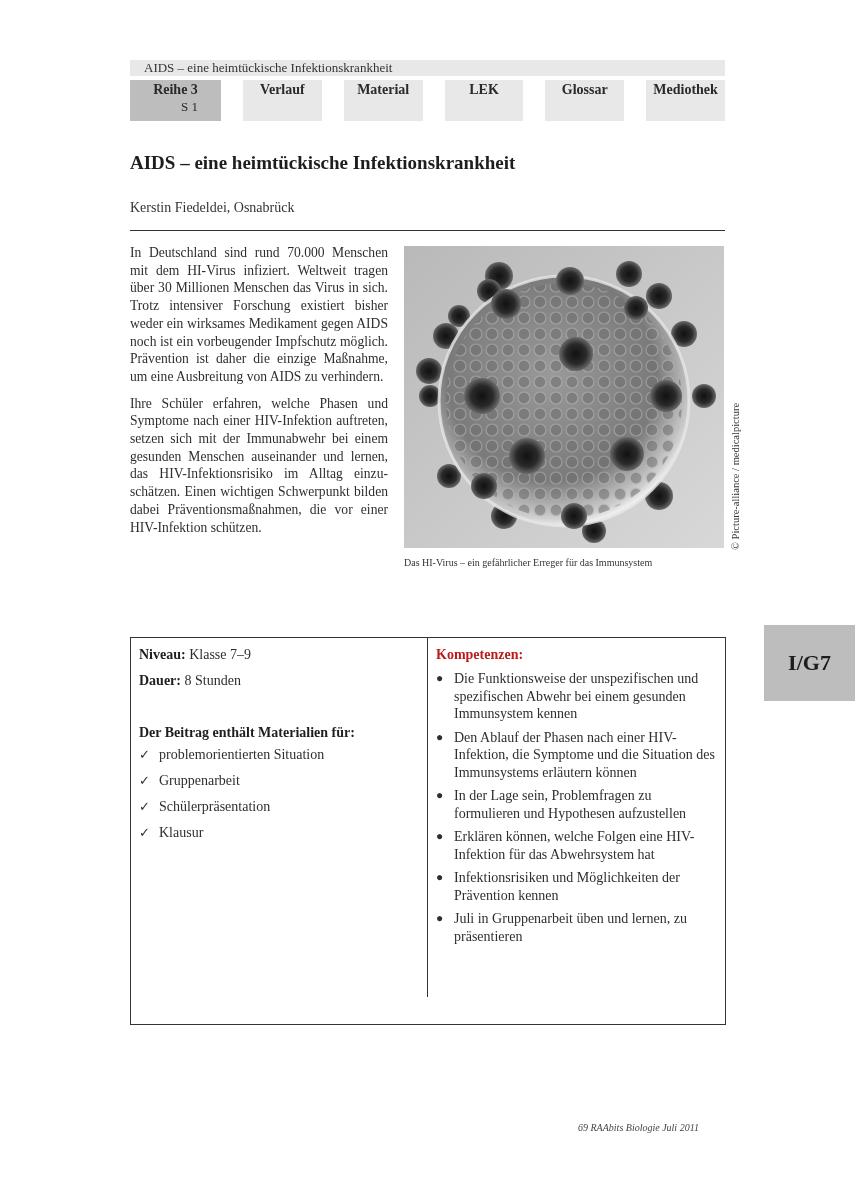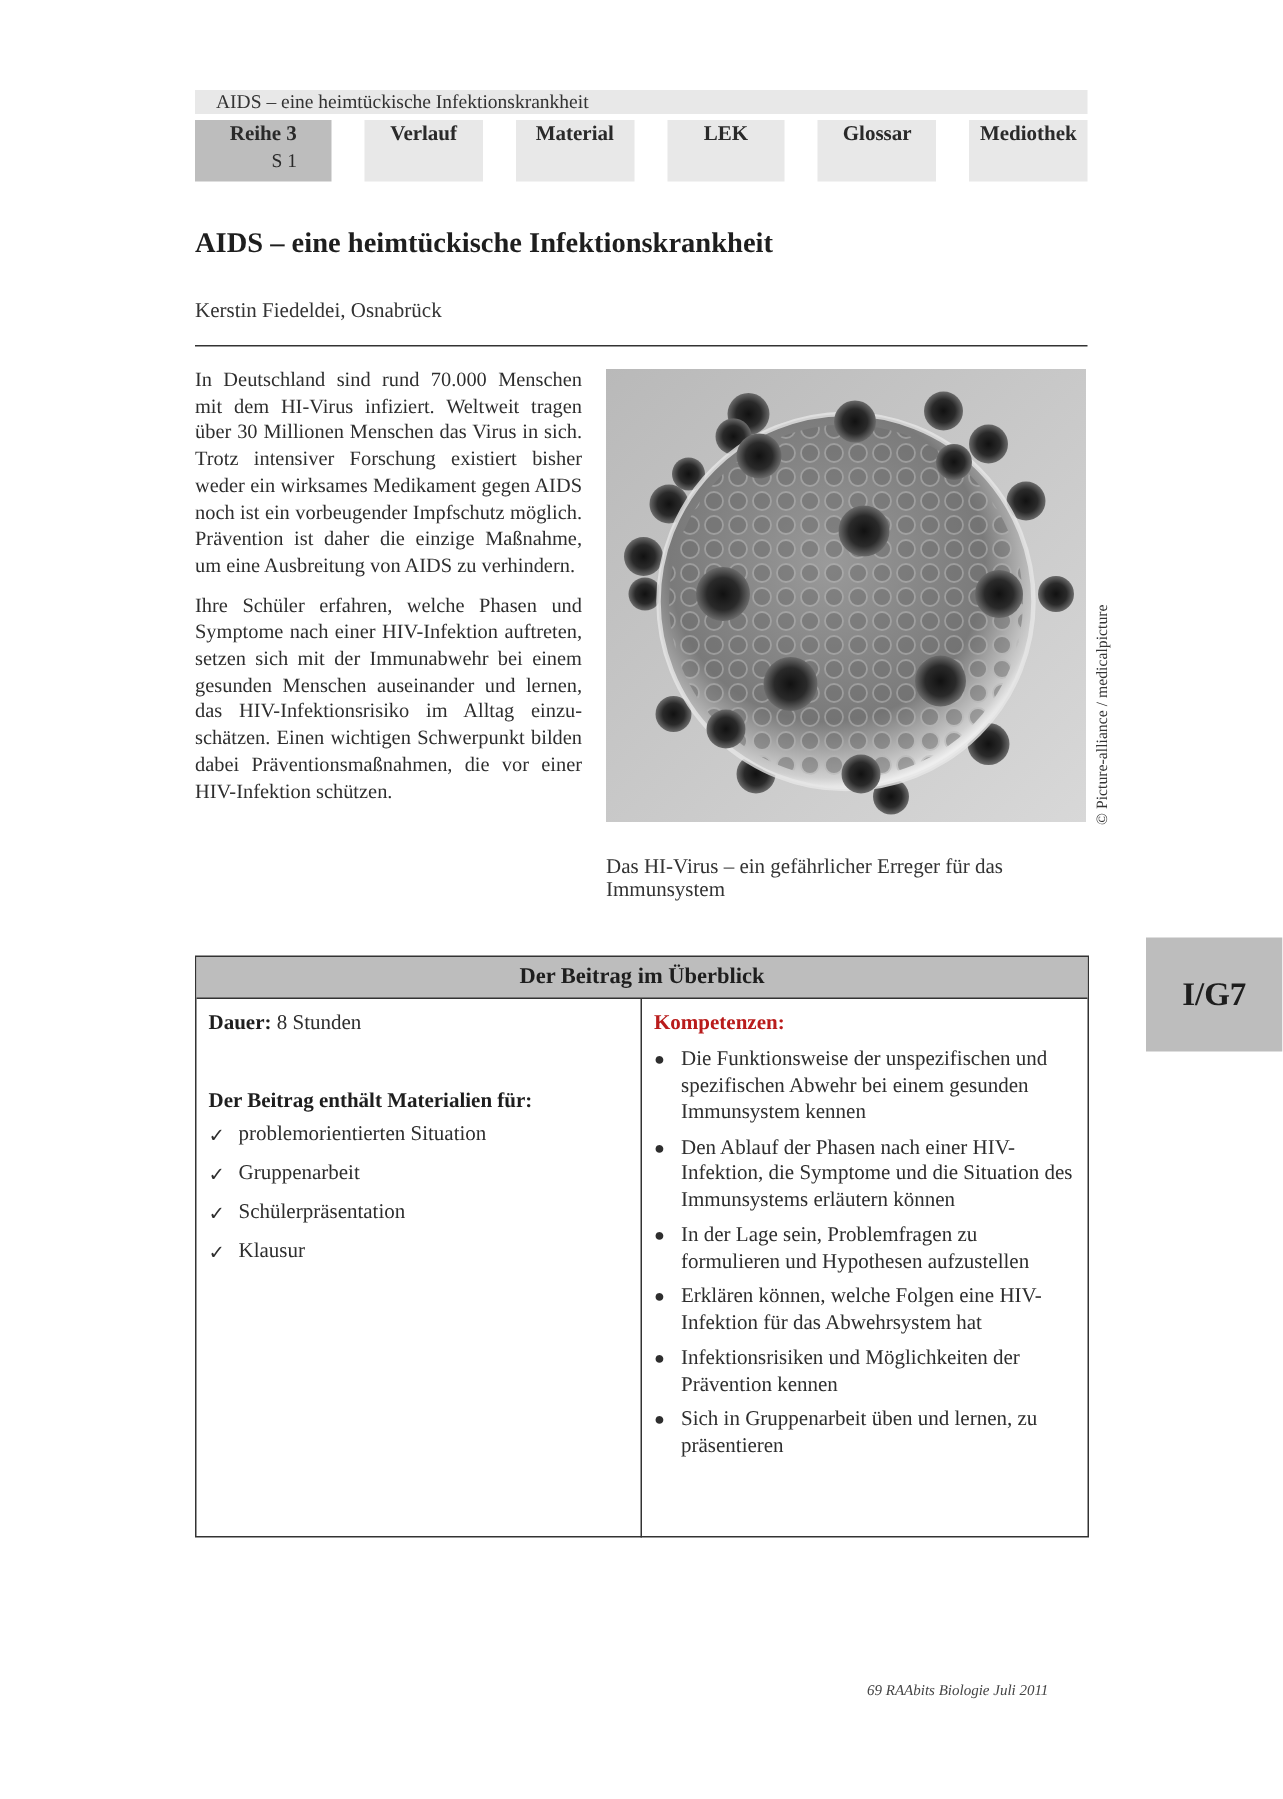--- a/index.html
+++ b/index.html
@@ -33,22 +33,22 @@
     .rule { position: absolute; left: 130px; top: 230px; width: 595px; height: 1px; background: #333; }
     .intro {
       position: absolute; left: 130px; top: 244px; width: 258px;
       font-family: "Liberation Serif", serif; font-size: 13.6px; line-height: 17.7px;
       text-align: justify; hyphens: manual; color: #2e2e2e;
     }
     .intro p { margin: 0 0 9px 0; }
     .figure { position: absolute; left: 404px; top: 246px; width: 320px; height: 302px; }
     .figure svg { display: block; }
     .caption {
-      position: absolute; left: 404px; top: 571px; width: 290px;
-      font-family: "Liberation Serif", serif; font-size: 14px; line-height: 15px; color: #333;
+      position: absolute; left: 404px; top: 555px; width: 290px;
+      font-family: "Liberation Serif", serif; font-size: 10px; line-height: 15px; color: #333;
     }
     .credit {
       position: absolute; left: 730px; top: 550px; transform-origin: left top; transform: rotate(-90deg);
       font-family: "Liberation Serif", serif; font-size: 10.5px; color: #333; white-space: nowrap;
     }
     .sidetag {
       position: absolute; left: 764px; top: 625px; width: 91px; height: 76px; background: #bdbdbd;
       display: flex; align-items: center; justify-content: center;
       font-family: Liberation Serif, serif; font-weight: bold; font-size: 22px; color: #1e1e1e;
     }
@@ -162,23 +162,26 @@
       <circle cx="232" cy="62" r="12" fill="url(#knob)"></circle>
     </g>
   </svg>
 </div>
 <div class="caption">Das HI-Virus – ein gefährlicher Erreger für das Immunsystem</div>
 <div class="credit">© Picture-alliance / medicalpicture</div>
 
 <div class="sidetag">I/G7</div>
 
 <div class="overview">
-  <div class="ov-head">Der Beitrag im Überblick</div>
   <div class="ov-body">
     <div class="ov-left">
+      <div class="kv">
+        <b>Niveau:</b>
+        <span>Klasse 7–9</span>
+      </div>
       <div class="kv">
         <b>Dauer:</b>
         <span>8 Stunden</span>
       </div>
       <div class="mat-head">Der Beitrag enthält Materialien für:</div>
       <ul class="checklist">
         <li>
             <span class="chk">✓</span>
             <span>problemorientierten Situation</span>
           </li>
@@ -214,20 +217,20 @@
         <li>
             <span class="dot">●</span>
             <span>Erklären können, welche Folgen eine HIV-Infektion für das Abwehrsystem hat</span>
           </li>
         <li>
             <span class="dot">●</span>
             <span>Infektionsrisiken und Möglichkeiten der Prävention kennen</span>
           </li>
         <li>
             <span class="dot">●</span>
-            <span>Sich in Gruppenarbeit üben und lernen, zu präsentieren</span>
+            <span>Juli in Gruppenarbeit üben und lernen, zu präsentieren</span>
           </li>
       </ul>
     </div>
   </div>
 </div>
 
 <div class="footer">69 RAAbits Biologie Juli 2011</div>
 
 </body></html>

